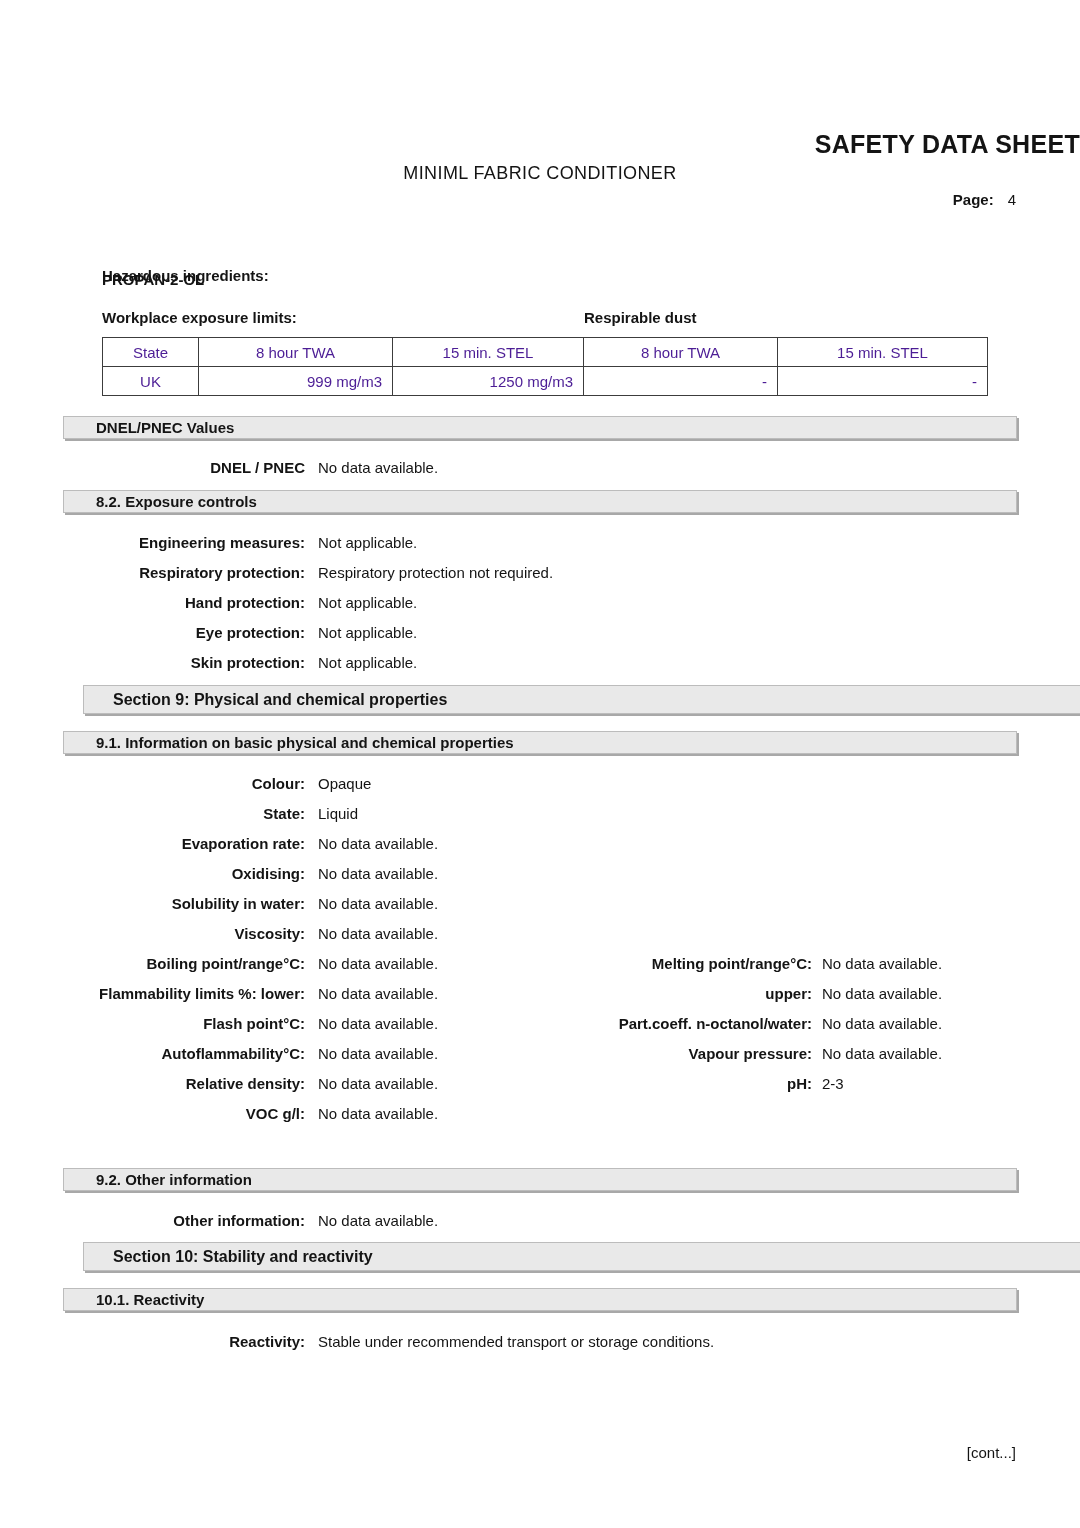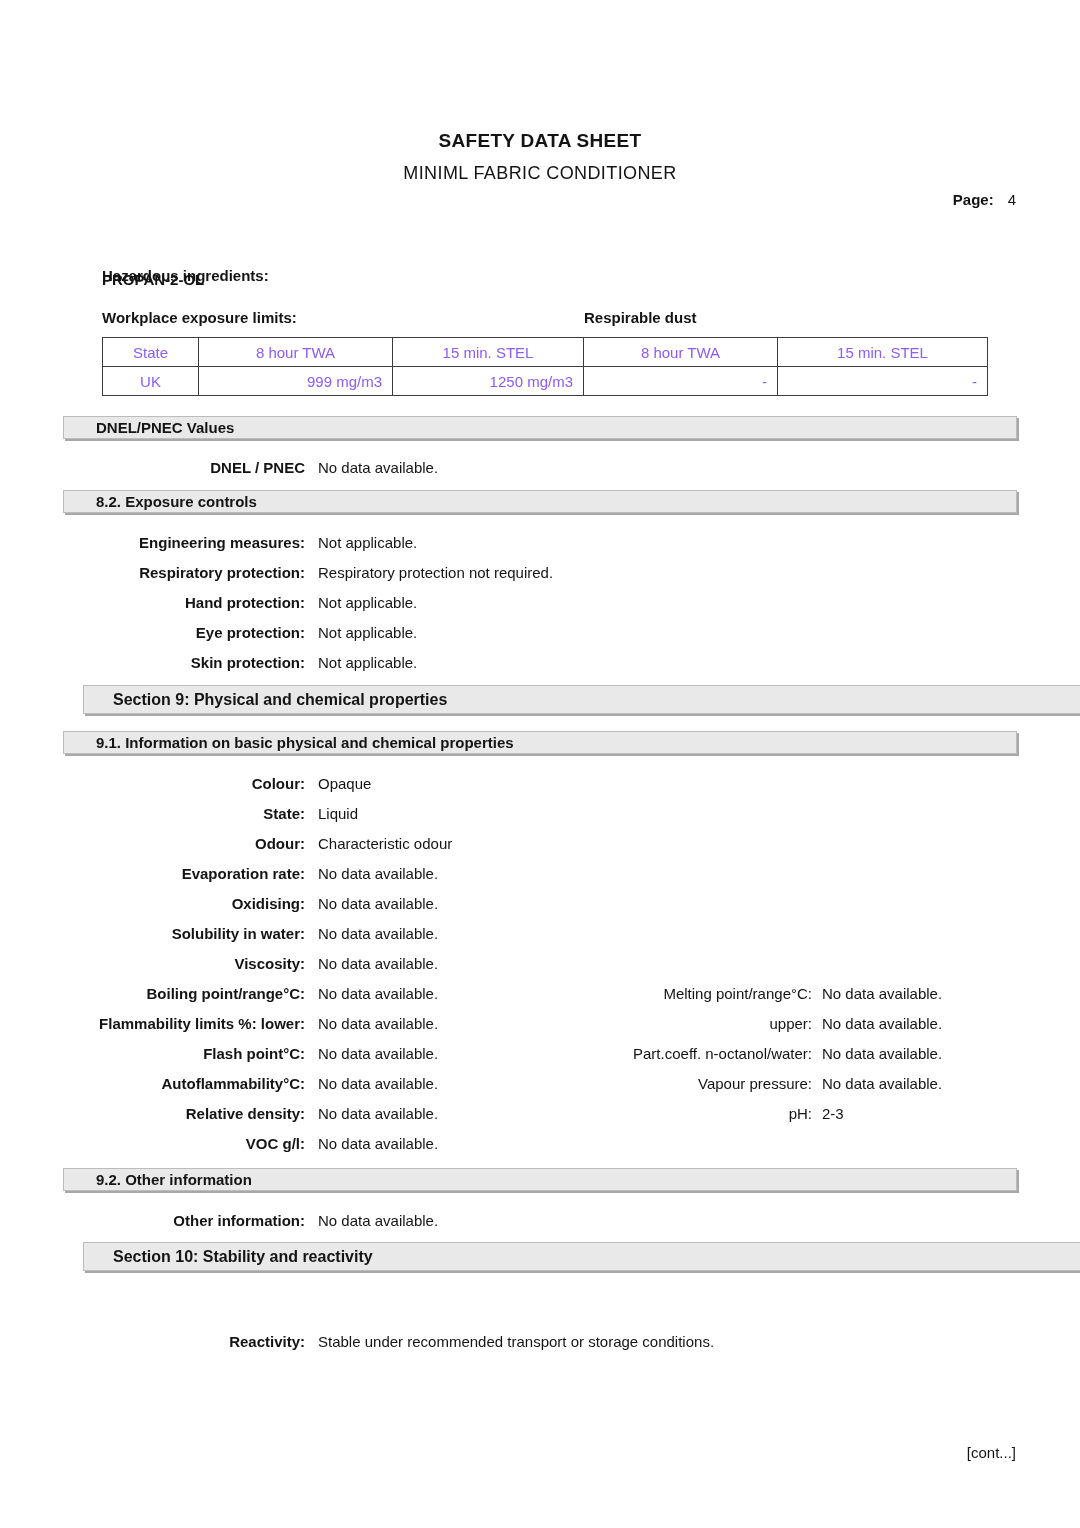--- a/index.html
+++ b/index.html
@@ -12,39 +12,39 @@
     font-size: 15px;
     color: #141414;
     overflow: hidden;
   }
   * { box-sizing: border-box; }
   .b { font-weight: bold; }
   .abs { position: absolute; }
 
   .doc-title {
     position: absolute; top: 130px; left: 0; width: 100%;
-    text-align: center; font-size: 19px; font-weight: bold;
+    text-align: right; font-size: 25px; font-weight: bold;
     letter-spacing: 0.3px;
   }
   .doc-subtitle {
     position: absolute; top: 163px; left: 0; width: 100%;
     text-align: center; font-size: 18px; letter-spacing: 0.4px;
   }
   .page-num {
     position: absolute; top: 191px; right: 64px;
     display: flex; gap: 14px; align-items: baseline;
   }
 
   .left-col { left: 102px; white-space: nowrap; }
 
   
   .exp-table {
     position: absolute; top: 337px; left: 102px;
     border-collapse: collapse; table-layout: fixed;
-    font-size: 15px; color: #8b5cf6;
+    font-size: 15px; color: #4c1d95;
   }
   .exp-table th, .exp-table td {
     border: 1px solid #3c3c3c;
     height: 29px; padding: 0 10px;
     font-weight: normal; white-space: nowrap; overflow: hidden;
   }
   .exp-table .c { text-align: center; }
   .exp-table .r { text-align: right; }
   .w-state { width: 96px; }
   .w-twa1 { width: 194px; }
@@ -63,21 +63,21 @@
   }
   .bar.minor { left: 63px; width: 954px; height: 23px; padding-left: 32px; font-size: 15px; }
   .bar.major { left: 35px; width: 1012px; height: 29px; padding-left: 29px; font-size: 16px; margin-left: 48px; }
 
   
   .rows { position: absolute; left: 0; width: 872px; }
   .row { display: flex; align-items: center; height: 30px; }
   .lbl { flex: none; width: 305px; text-align: right; font-weight: bold; white-space: nowrap; }
   .val { padding-left: 13px; white-space: nowrap; }
   .v1  { flex: none; width: 263px; padding-left: 13px; white-space: nowrap; }
-  .l2  { flex: none; width: 244px; text-align: right; font-weight: normal; white-space: nowrap; }
+  .l2  { flex: none; width: 244px; text-align: right; font-weight: bold; white-space: nowrap; }
   .v2  { padding-left: 10px; white-space: nowrap; }
 
   .workplace-row { position: absolute; top: 309px; left: 102px; width: 900px; font-weight: bold; }
   .respirable { position: absolute; left: 482px; top: 0; }
 
   .cont-marker { position: absolute; top: 1444px; right: 64px; text-align: center; }
 </style>
 </head>
 <body>
 
@@ -164,24 +164,20 @@
   <div class="rows" style="top:768px;">
     <div class="row">
       <span class="lbl">Colour:</span>
       <span class="val">Opaque</span>
     </div>
     <div class="row">
       <span class="lbl">State:</span>
       <span class="val">Liquid</span>
     </div>
     <div class="row">
-      <span class="lbl">Odour:</span>
-      <span class="val">Characteristic odour</span>
-    </div>
-    <div class="row">
       <span class="lbl">Evaporation rate:</span>
       <span class="val">No data available.</span>
     </div>
     <div class="row">
       <span class="lbl">Oxidising:</span>
       <span class="val">No data available.</span>
     </div>
     <div class="row">
       <span class="lbl">Solubility in water:</span>
       <span class="val">No data available.</span>
@@ -228,20 +224,21 @@
 
   <div class="bar minor" style="top:1168px;">9.2. Other information</div>
   <div class="rows" style="top:1205px;">
     <div class="row">
       <span class="lbl">Other information:</span>
       <span class="val">No data available.</span>
     </div>
   </div>
 
   <div class="bar major" style="top:1242px;">Section 10: Stability and reactivity</div>
+  <div class="bar minor" style="top:1288px;">10.1. Reactivity</div>
   <div class="rows" style="top:1326px;">
     <div class="row">
       <span class="lbl">Reactivity:</span>
       <span class="val">Stable under recommended transport or storage conditions.</span>
     </div>
   </div>
 
   <div class="cont-marker">[cont...]</div>
 
 </div>

